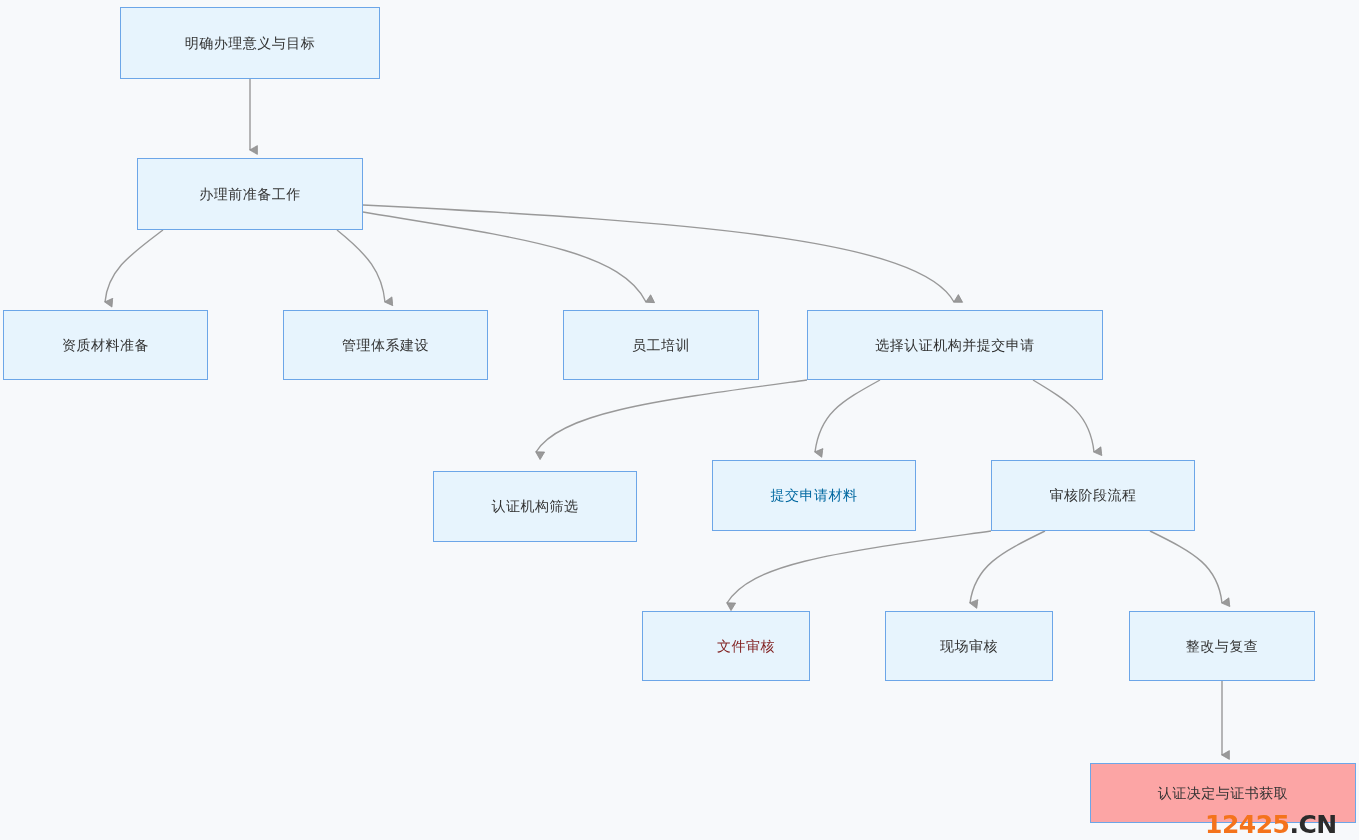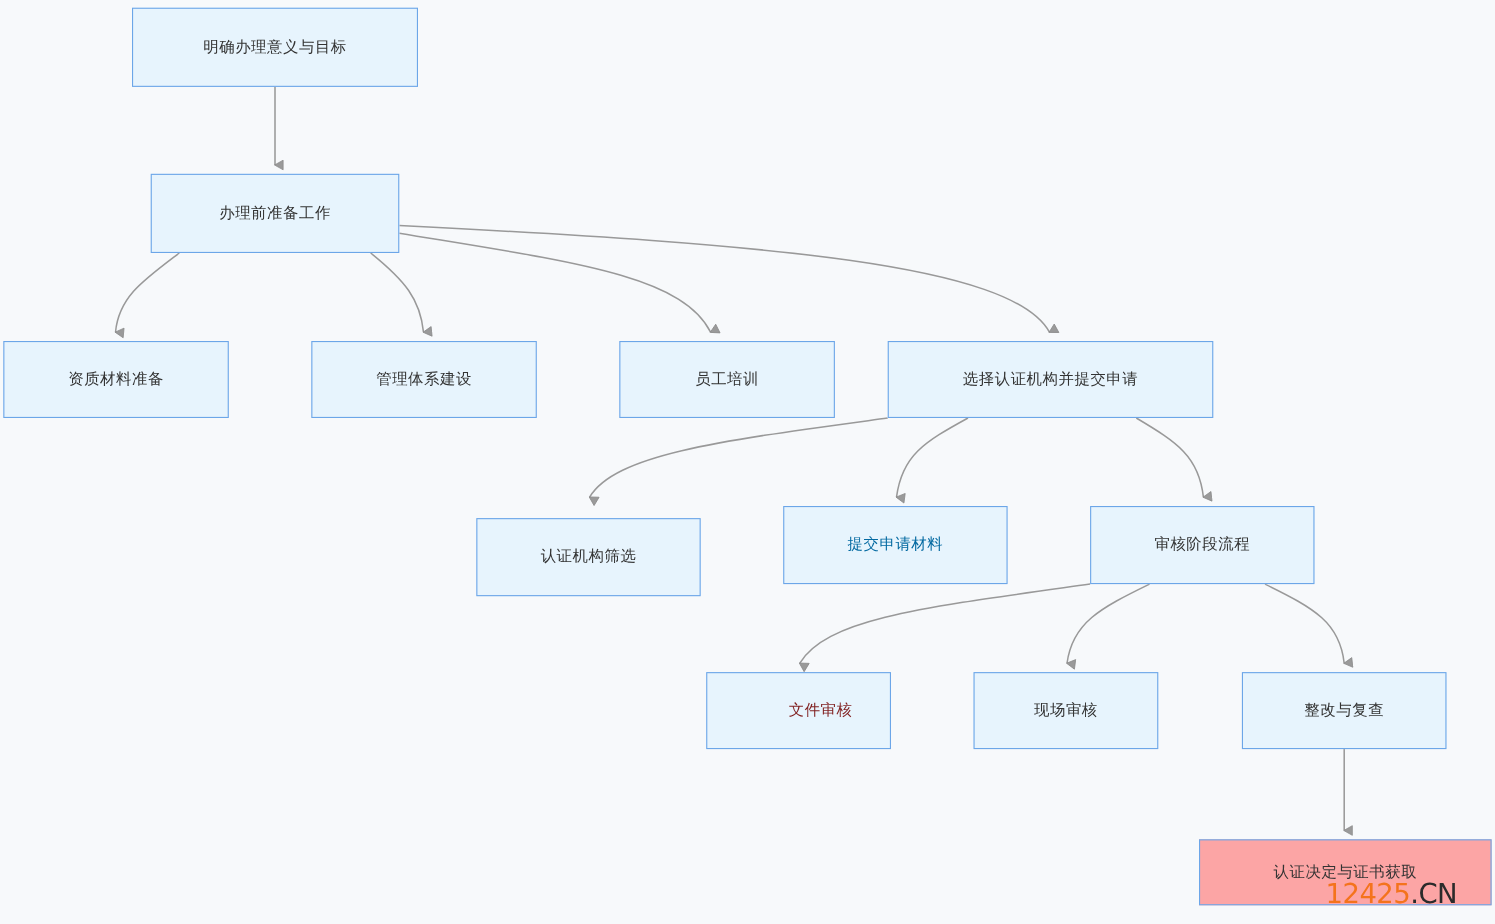--- a/index.html
+++ b/index.html
@@ -38,24 +38,25 @@
     font-size: 14px;
     line-height: 1.3;
     letter-spacing: 0.5px;
     white-space: nowrap;
     z-index: 2;
   }
   .watermark {
     position: absolute;
     z-index: 5;
     font-family: "DejaVu Sans", "Liberation Sans", sans-serif;
-    font-weight: normal;
+    font-weight: bold;
     font-size: 25px;
     letter-spacing: -0.5px;
     line-height: 1;
+    margin-top: 12px;
   }
   .wm-num { color: #f4731c; }
   .wm-dot { color: #2b2b2b; }
   .wm-cn  { color: #2b2b2b; }
 </style>
 </head>
 <body>
 
 <div id="canvas" style="background: rgb(247, 249, 251);">
 

